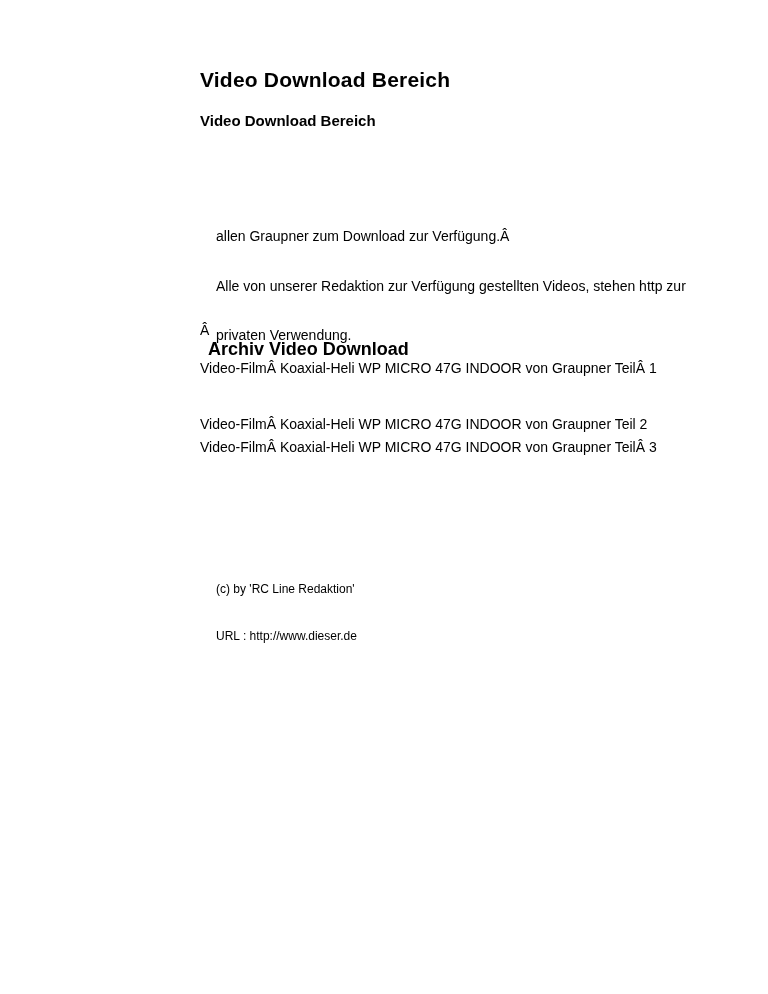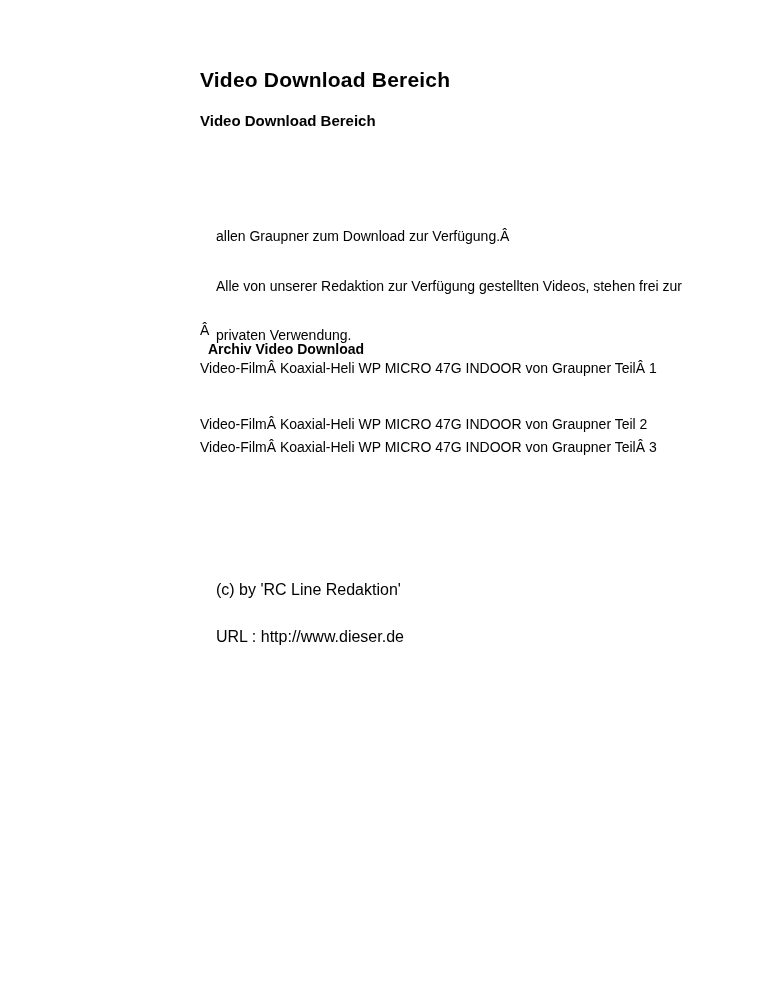--- a/index.html
+++ b/index.html
@@ -49,56 +49,56 @@
     left: 168px;
     top: 290px;
     font-size: 14px;
     line-height: 17px;
     white-space: nowrap;
   }
   .archive-heading {
     position: absolute;
     left: 176px;
     top: 309px;
-    font-size: 14px;
+    font-size: 18px;
     font-weight: bold;
     line-height: 17px;
     white-space: nowrap;
   }
   .video-item {
     position: absolute;
     left: 168px;
     font-size: 14px;
     line-height: 17px;
     white-space: nowrap;
   }
   .item-1 { top: 328px; }
   .item-2 { top: 360px; margin-top: 24px; }
   .item-3 { top: 382px; margin-top: 25px; }
   .footer {
     position: absolute;
     left: 168px;
     top: 534px;
-    font-size: 16px;
+    font-size: 12px;
     line-height: 15px;
   }
   .footer .line { white-space: nowrap; }
 </style>
 </head>
 <body>
 
 <div class="page">
 
   <h1 class="title">Video Download Bereich</h1>
 
   <div class="subtitle">Video Download Bereich</div>
 
   <div class="intro">
     <div class="line">allen Graupner zum Download zur Verfügung.Â</div>
-    <div class="line">Alle von unserer Redaktion zur Verfügung gestellten Videos, stehen frei zur</div>
+    <div class="line">Alle von unserer Redaktion zur Verfügung gestellten Videos, stehen http zur</div>
     <div class="line">privaten Verwendung.</div>
   </div>
 
   <div class="nbsp-line">Â</div>
 
   <div class="archive-heading">Archiv Video Download</div>
 
   <div class="video-item item-1">Video-FilmÂ Koaxial-Heli WP MICRO 47G INDOOR von Graupner TeilÂ 1</div>
 
   <div class="video-item item-2">Video-FilmÂ Koaxial-Heli WP MICRO 47G INDOOR von Graupner Teil 2</div>

